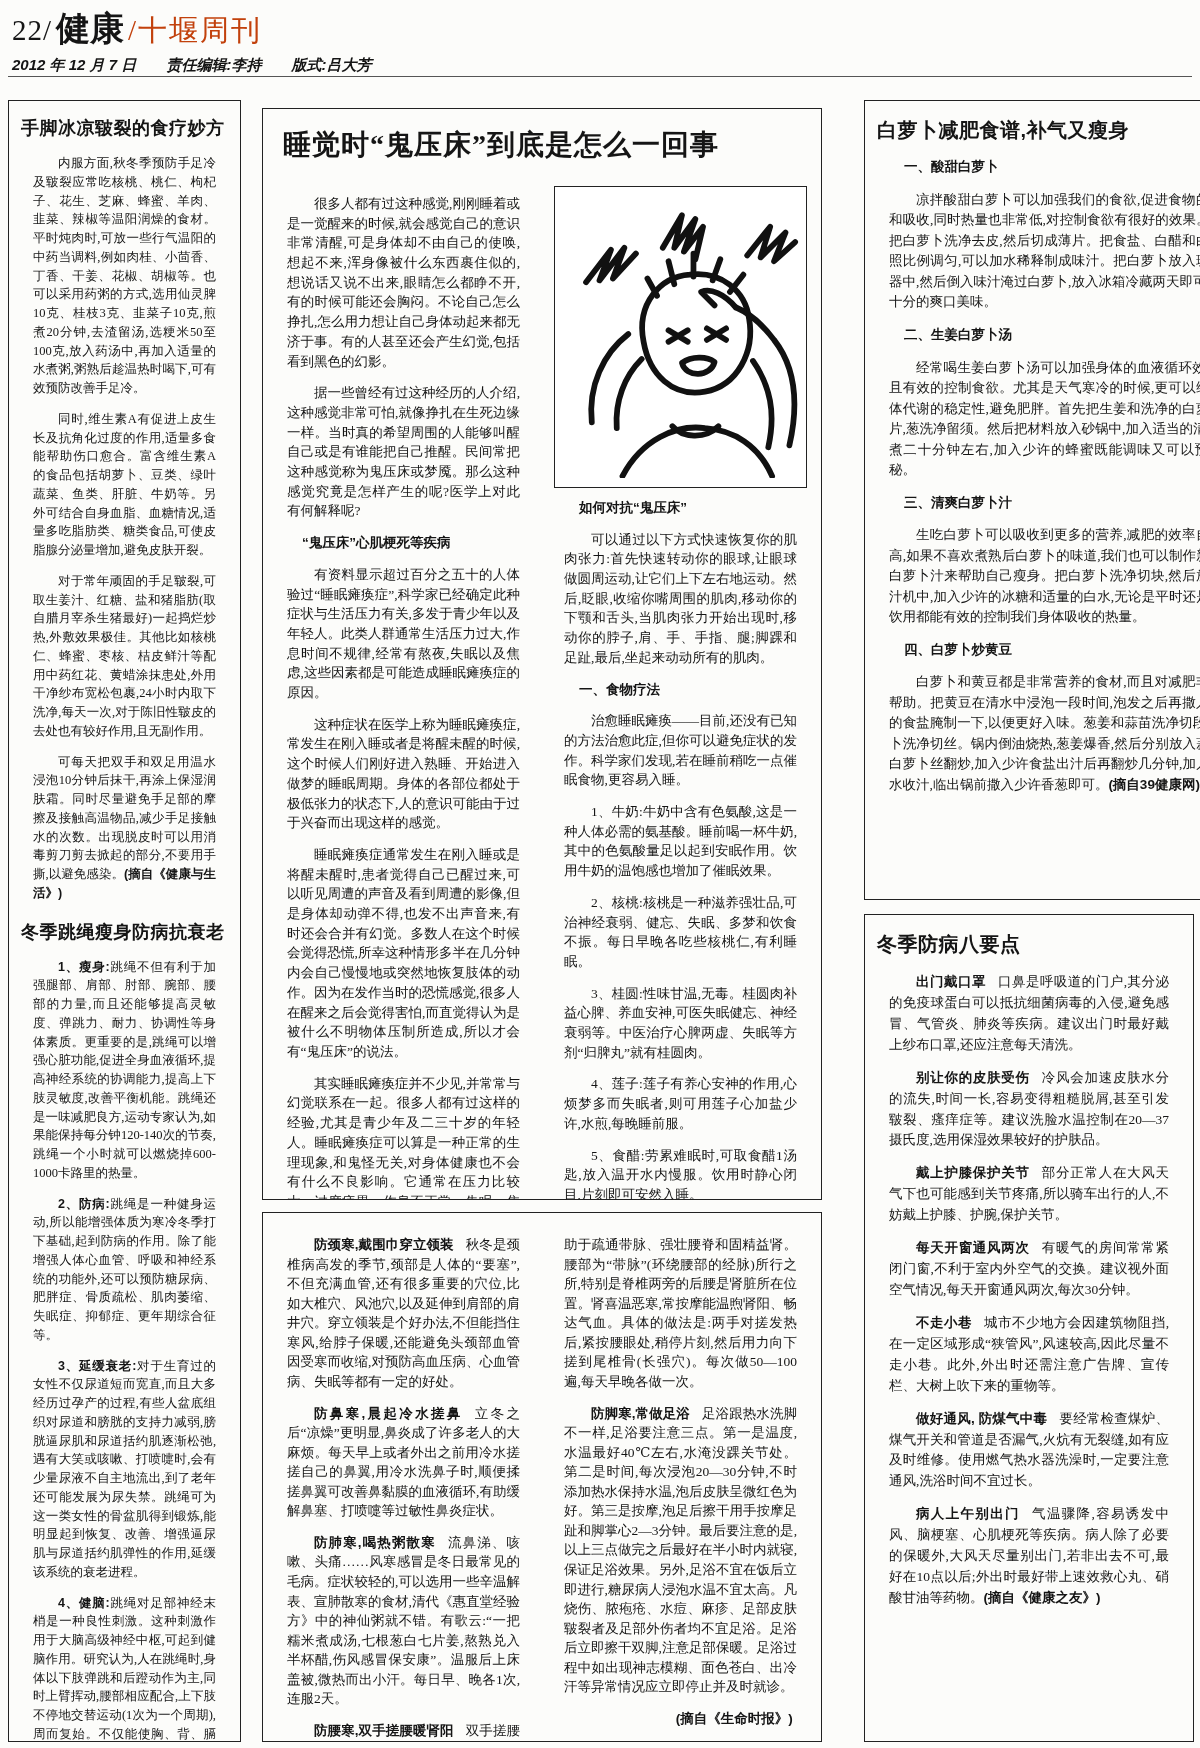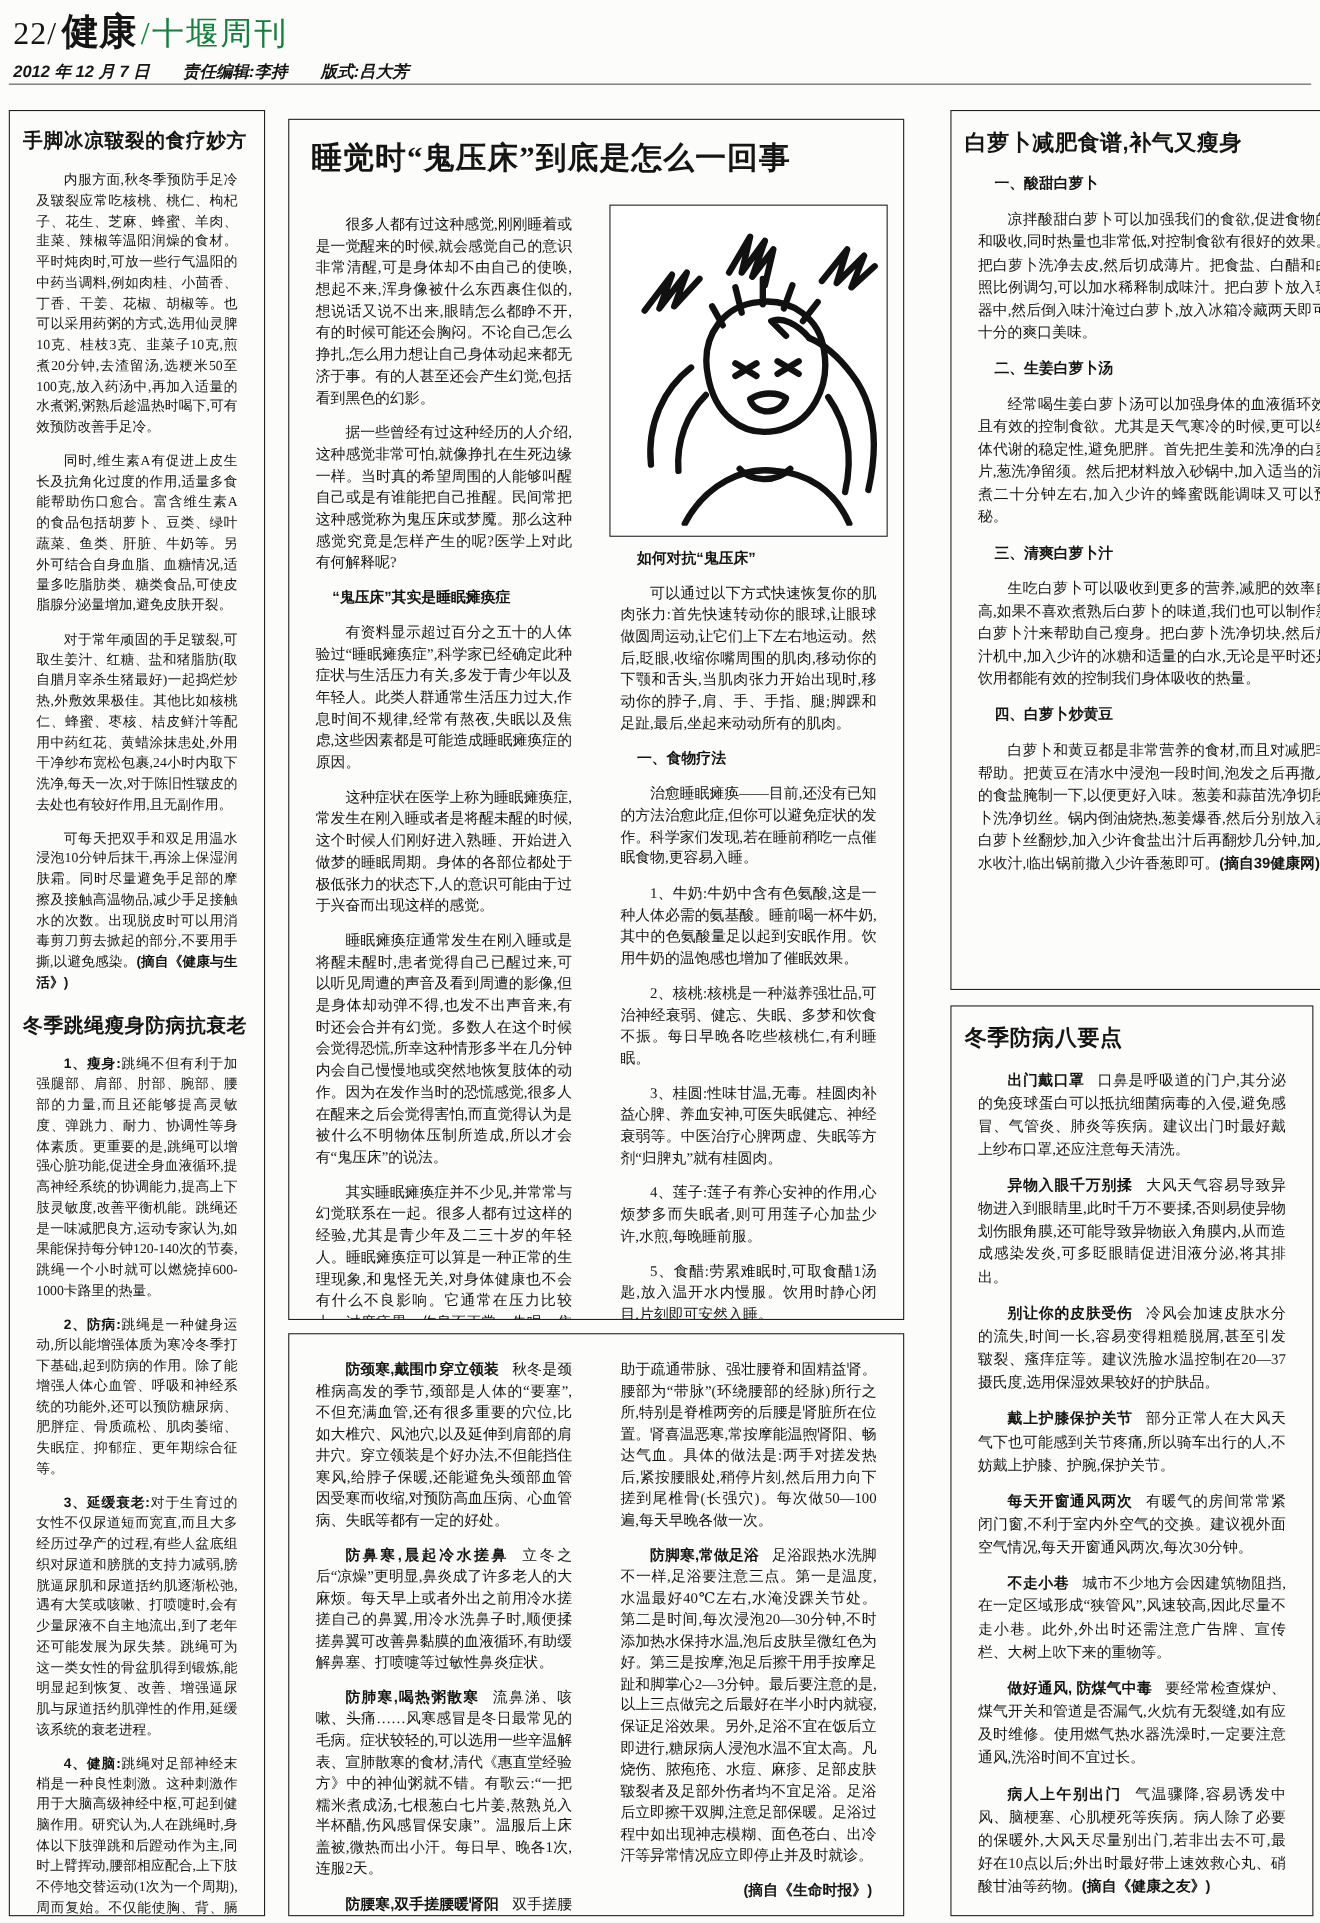--- a/index.html
+++ b/index.html
@@ -3,21 +3,21 @@
 <meta charset="utf-8">
 <style>
   html,body{margin:0;padding:0;background:#e8e8e4;}
   .page{position:relative;width:1200px;height:1748px;background:#fcfcfa;color:#151515;
         font-family:"Liberation Serif","DejaVu Serif",serif;overflow:hidden;}
   
   .hdr{position:absolute;left:12px;top:6px;}
   .hdr-line1{display:flex;align-items:baseline;}
   .hdr-pageno{font-size:29px;letter-spacing:1px;}
   .hdr-section{font-size:34px;font-weight:bold;font-family:"Liberation Sans","DejaVu Sans",sans-serif;margin:0 4px;}
-  .hdr-pub{font-size:29px;color:#15803d;letter-spacing:2px;}
+  .hdr-pub{font-size:29px;color:#c2410c;letter-spacing:2px;}
   .hdr-line2{margin-top:4px;font-family:"Liberation Sans","DejaVu Sans",sans-serif;
              font-style:italic;font-weight:bold;font-size:15px;}
   .hdr-line2 span{margin-right:26px;}
   .hdr-rule{position:absolute;left:8px;right:8px;top:76px;border-top:1px solid #555;}
   
   .box{position:absolute;border:1px solid #222;background:#fcfcfa;box-sizing:border-box;
        padding:10px 12px;overflow:hidden;}
   #box-left{left:8px;top:100px;width:233px;height:1642px;font-size:12.5px;line-height:1.5;}
   #box-mid-top{left:262px;top:108px;width:560px;height:1092px;font-size:13.5px;line-height:1.46;}
   #box-mid-bot{left:262px;top:1212px;width:560px;height:530px;font-size:13.5px;line-height:1.45;}
@@ -75,21 +75,21 @@
     <p class="p"><b class="lead">4、健脑:</b><span>跳绳对足部神经末梢是一种良性刺激。这种刺激作用于大脑高级神经中枢,可起到健脑作用。研究认为,人在跳绳时,身体以下肢弹跳和后蹬动作为主,同时上臂挥动,腰部相应配合,上下肢不停地交替运动(1次为一个周期),周而复始。不仅能使胸、背、膈肌都参与运动,而且互相协调配合。所有这些,均可增强大脑神经细胞的活力,有益于智力的发展。</span></p>
     <p class="p src-line"><b class="src">(摘自太平洋女性网)</b></p>
   </div>
 
   <div class="box" id="box-mid-top">
     <h1 class="t-lg">睡觉时“鬼压床”到底是怎么一回事</h1>
     <div class="cols">
       <div class="col">
         <p class="p">很多人都有过这种感觉,刚刚睡着或是一觉醒来的时候,就会感觉自己的意识非常清醒,可是身体却不由自己的使唤,想起不来,浑身像被什么东西裹住似的,想说话又说不出来,眼睛怎么都睁不开,有的时候可能还会胸闷。不论自己怎么挣扎,怎么用力想让自己身体动起来都无济于事。有的人甚至还会产生幻觉,包括看到黑色的幻影。</p>
         <p class="p">据一些曾经有过这种经历的人介绍,这种感觉非常可怕,就像挣扎在生死边缘一样。当时真的希望周围的人能够叫醒自己或是有谁能把自己推醒。民间常把这种感觉称为鬼压床或梦魇。那么这种感觉究竟是怎样产生的呢?医学上对此有何解释呢?</p>
-        <p class="sub">“鬼压床”其实是睡眠瘫痪症</p>
+        <p class="sub">“鬼压床”心肌梗死等疾病</p>
         <p class="p">有资料显示超过百分之五十的人体验过“睡眠瘫痪症”,科学家已经确定此种症状与生活压力有关,多发于青少年以及年轻人。此类人群通常生活压力过大,作息时间不规律,经常有熬夜,失眠以及焦虑,这些因素都是可能造成睡眠瘫痪症的原因。</p>
         <p class="p">这种症状在医学上称为睡眠瘫痪症,常发生在刚入睡或者是将醒未醒的时候,这个时候人们刚好进入熟睡、开始进入做梦的睡眠周期。身体的各部位都处于极低张力的状态下,人的意识可能由于过于兴奋而出现这样的感觉。</p>
         <p class="p">睡眠瘫痪症通常发生在刚入睡或是将醒未醒时,患者觉得自己已醒过来,可以听见周遭的声音及看到周遭的影像,但是身体却动弹不得,也发不出声音来,有时还会合并有幻觉。多数人在这个时候会觉得恐慌,所幸这种情形多半在几分钟内会自己慢慢地或突然地恢复肢体的动作。因为在发作当时的恐慌感觉,很多人在醒来之后会觉得害怕,而直觉得认为是被什么不明物体压制所造成,所以才会有“鬼压床”的说法。</p>
         <p class="p">其实睡眠瘫痪症并不少见,并常常与幻觉联系在一起。很多人都有过这样的经验,尤其是青少年及二三十岁的年轻人。睡眠瘫痪症可以算是一种正常的生理现象,和鬼怪无关,对身体健康也不会有什么不良影响。它通常在压力比较大、过度疲累、作息不正常、失眠、焦虑的情形下比较容易发生。试着不要让自己太累,不要熬夜,维持正常的作息通常就会减少发生的机会。不过,如果发生的频率过高,影响到自己的生活品质,或者合并有日间嗜睡的现象,则应该找医师以药物帮忙,或鉴别诊断是否另有其他的问题。</p>
       </div>
       <div class="col">
         <div class="figure">
           <svg width="240" height="282" viewBox="0 0 250 294">
             <g fill="none" stroke="#111" stroke-width="6" stroke-linecap="round" stroke-linejoin="round">
               <path d="M26 90 L52 56 L40 88 L66 54 L54 86 L78 60"></path>
@@ -150,21 +150,20 @@
     <p class="p">经常喝生姜白萝卜汤可以加强身体的血液循环效率,并且有效的控制食欲。尤其是天气寒冷的时候,更可以维持身体代谢的稳定性,避免肥胖。首先把生姜和洗净的白萝卜切片,葱洗净留须。然后把材料放入砂锅中,加入适当的清水,熬煮二十分钟左右,加入少许的蜂蜜既能调味又可以预防便秘。</p>
     <p class="sub">三、清爽白萝卜汁</p>
     <p class="p">生吃白萝卜可以吸收到更多的营养,减肥的效率自然更高,如果不喜欢煮熟后白萝卜的味道,我们也可以制作新鲜的白萝卜汁来帮助自己瘦身。把白萝卜洗净切块,然后放入榨汁机中,加入少许的冰糖和适量的白水,无论是平时还是饭后饮用都能有效的控制我们身体吸收的热量。</p>
     <p class="sub">四、白萝卜炒黄豆</p>
     <p class="p"><span>白萝卜和黄豆都是非常营养的食材,而且对减肥非常有帮助。把黄豆在清水中浸泡一段时间,泡发之后再撒入少许的食盐腌制一下,以便更好入味。葱姜和蒜苗洗净切段,白萝卜洗净切丝。锅内倒油烧热,葱姜爆香,然后分别放入蒜苗和白萝卜丝翻炒,加入少许食盐出汁后再翻炒几分钟,加入适量水收汁,临出锅前撒入少许香葱即可。</span><b class="src">(摘自39健康网)</b></p>
   </div>
 
   <div class="box" id="box-right-bot">
     <h2 class="t-sm rt">冬季防病八要点</h2>
     <p class="p"><b class="lead sp">出门戴口罩</b><span>口鼻是呼吸道的门户,其分泌的免疫球蛋白可以抵抗细菌病毒的入侵,避免感冒、气管炎、肺炎等疾病。建议出门时最好戴上纱布口罩,还应注意每天清洗。</span></p>
-    <p class="p"><b class="lead sp">异物入眼千万别揉</b><span>大风天气容易导致异物进入到眼睛里,此时千万不要揉,否则易使异物划伤眼角膜,还可能导致异物嵌入角膜内,从而造成感染发炎,可多眨眼睛促进泪液分泌,将其排出。</span></p>
     <p class="p"><b class="lead sp">别让你的皮肤受伤</b><span>冷风会加速皮肤水分的流失,时间一长,容易变得粗糙脱屑,甚至引发皲裂、瘙痒症等。建议洗脸水温控制在20—37摄氏度,选用保湿效果较好的护肤品。</span></p>
     <p class="p"><b class="lead sp">戴上护膝保护关节</b><span>部分正常人在大风天气下也可能感到关节疼痛,所以骑车出行的人,不妨戴上护膝、护腕,保护关节。</span></p>
     <p class="p"><b class="lead sp">每天开窗通风两次</b><span>有暖气的房间常常紧闭门窗,不利于室内外空气的交换。建议视外面空气情况,每天开窗通风两次,每次30分钟。</span></p>
     <p class="p"><b class="lead sp">不走小巷</b><span>城市不少地方会因建筑物阻挡,在一定区域形成“狭管风”,风速较高,因此尽量不走小巷。此外,外出时还需注意广告牌、宣传栏、大树上吹下来的重物等。</span></p>
     <p class="p"><b class="lead sp">做好通风, 防煤气中毒</b><span>要经常检查煤炉、煤气开关和管道是否漏气,火炕有无裂缝,如有应及时维修。使用燃气热水器洗澡时,一定要注意通风,洗浴时间不宜过长。</span></p>
     <p class="p"><b class="lead sp">病人上午别出门</b><span>气温骤降,容易诱发中风、脑梗塞、心肌梗死等疾病。病人除了必要的保暖外,大风天尽量别出门,若非出去不可,最好在10点以后;外出时最好带上速效救心丸、硝酸甘油等药物。</span><b class="src">(摘自《健康之友》)</b></p>
   </div>
 
 </div>
 

